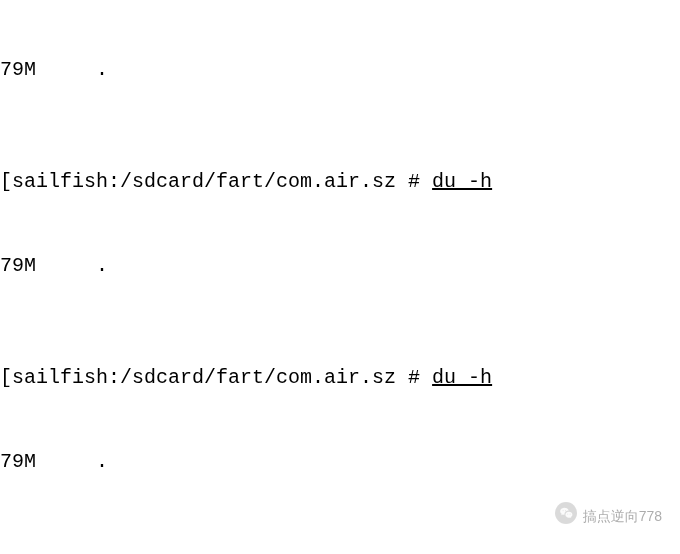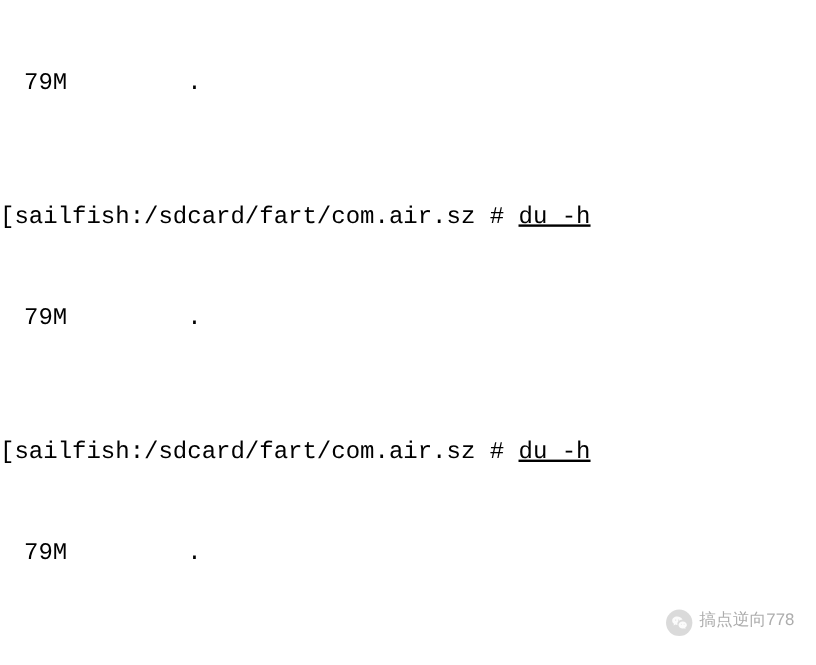--- a/index.html
+++ b/index.html
@@ -26,28 +26,27 @@
   }
   .prompt {
     display: inline;
   }
   .cmd {
     display: inline;
     text-decoration: underline;
   }
   .output {
     display: inline;
-    padding-left: 20px;
   }
   .watermark {
     position: absolute;
     right: 18px;
     bottom: 24px;
     display: flex;
-    align-items: flex-end;
+    align-items: flex-start;
     gap: 6px;
     opacity: 0.55;
     font-family: -apple-system, "PingFang SC", "Microsoft YaHei", sans-serif;
     font-size: 14px;
     color: #6a6a6a;
     pointer-events: none;
     white-space: nowrap;
   }
   .watermark .wm-icon {
     width: 22px;

